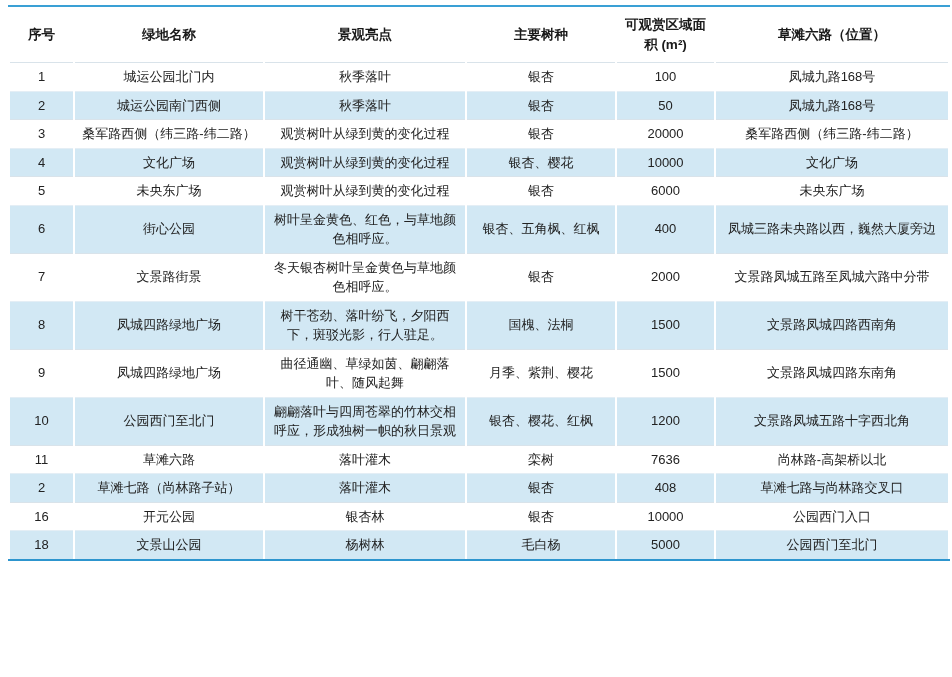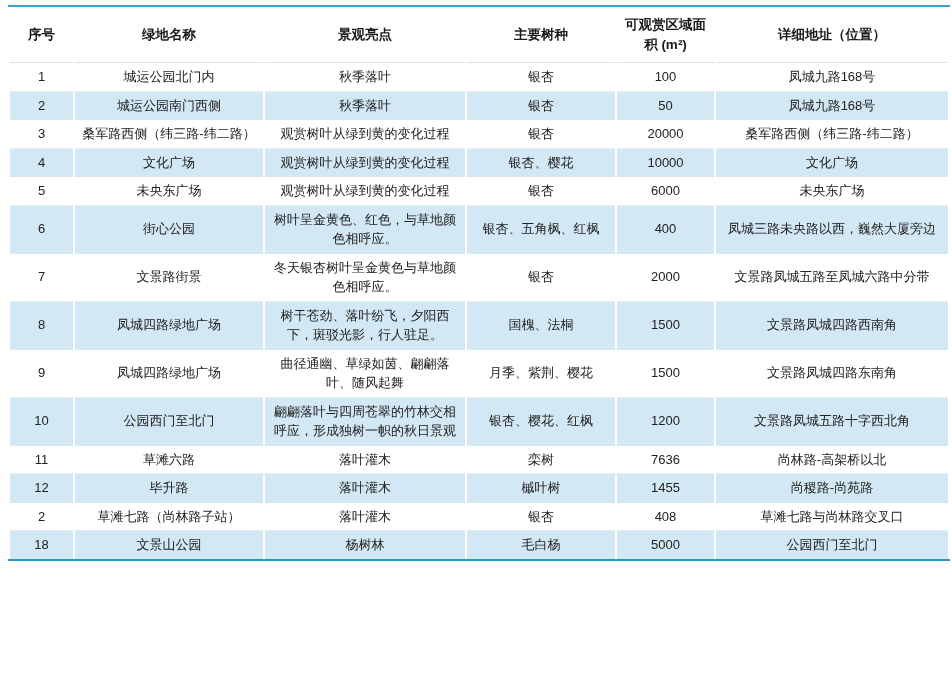--- a/index.html
+++ b/index.html
@@ -69,21 +69,21 @@
         <col class="c4">
         <col class="c5">
     </colgroup>
     <thead>
       <tr>
         <th>序号</th>
         <th>绿地名称</th>
         <th>景观亮点</th>
         <th>主要树种</th>
         <th>可观赏区域面积 (m²)</th>
-        <th>详细地址（位置）</th>
+        <th>草滩六路（位置）</th>
       </tr>
     </thead>
     <tbody id="table-body">
         <tr>
     <td>1</td>
     <td>城运公园北门内</td>
     <td>秋季落叶</td>
     <td>银杏</td>
     <td>100</td>
     <td>凤城九路168号</td>
@@ -162,34 +162,34 @@
   </tr>
         <tr>
     <td>11</td>
     <td>草滩六路</td>
     <td>落叶灌木</td>
     <td>栾树</td>
     <td>7636</td>
     <td>尚林路-高架桥以北</td>
   </tr>
         <tr>
-    <td>12</td>
-    <td>毕升路</td>
-    <td>落叶灌木</td>
-    <td>槭叶树</td>
-    <td>1455</td>
-    <td>尚稷路-尚苑路</td>
-  </tr>
-        <tr>
     <td>2</td>
     <td>草滩七路（尚林路子站）</td>
     <td>落叶灌木</td>
     <td>银杏</td>
     <td>408</td>
     <td>草滩七路与尚林路交叉口</td>
+  </tr>
+        <tr>
+    <td>16</td>
+    <td>开元公园</td>
+    <td>银杏林</td>
+    <td>银杏</td>
+    <td>10000</td>
+    <td>公园西门入口</td>
   </tr>
         <tr>
     <td>18</td>
     <td>文景山公园</td>
     <td>杨树林</td>
     <td>毛白杨</td>
     <td>5000</td>
     <td>公园西门至北门</td>
   </tr>
       </tbody>

